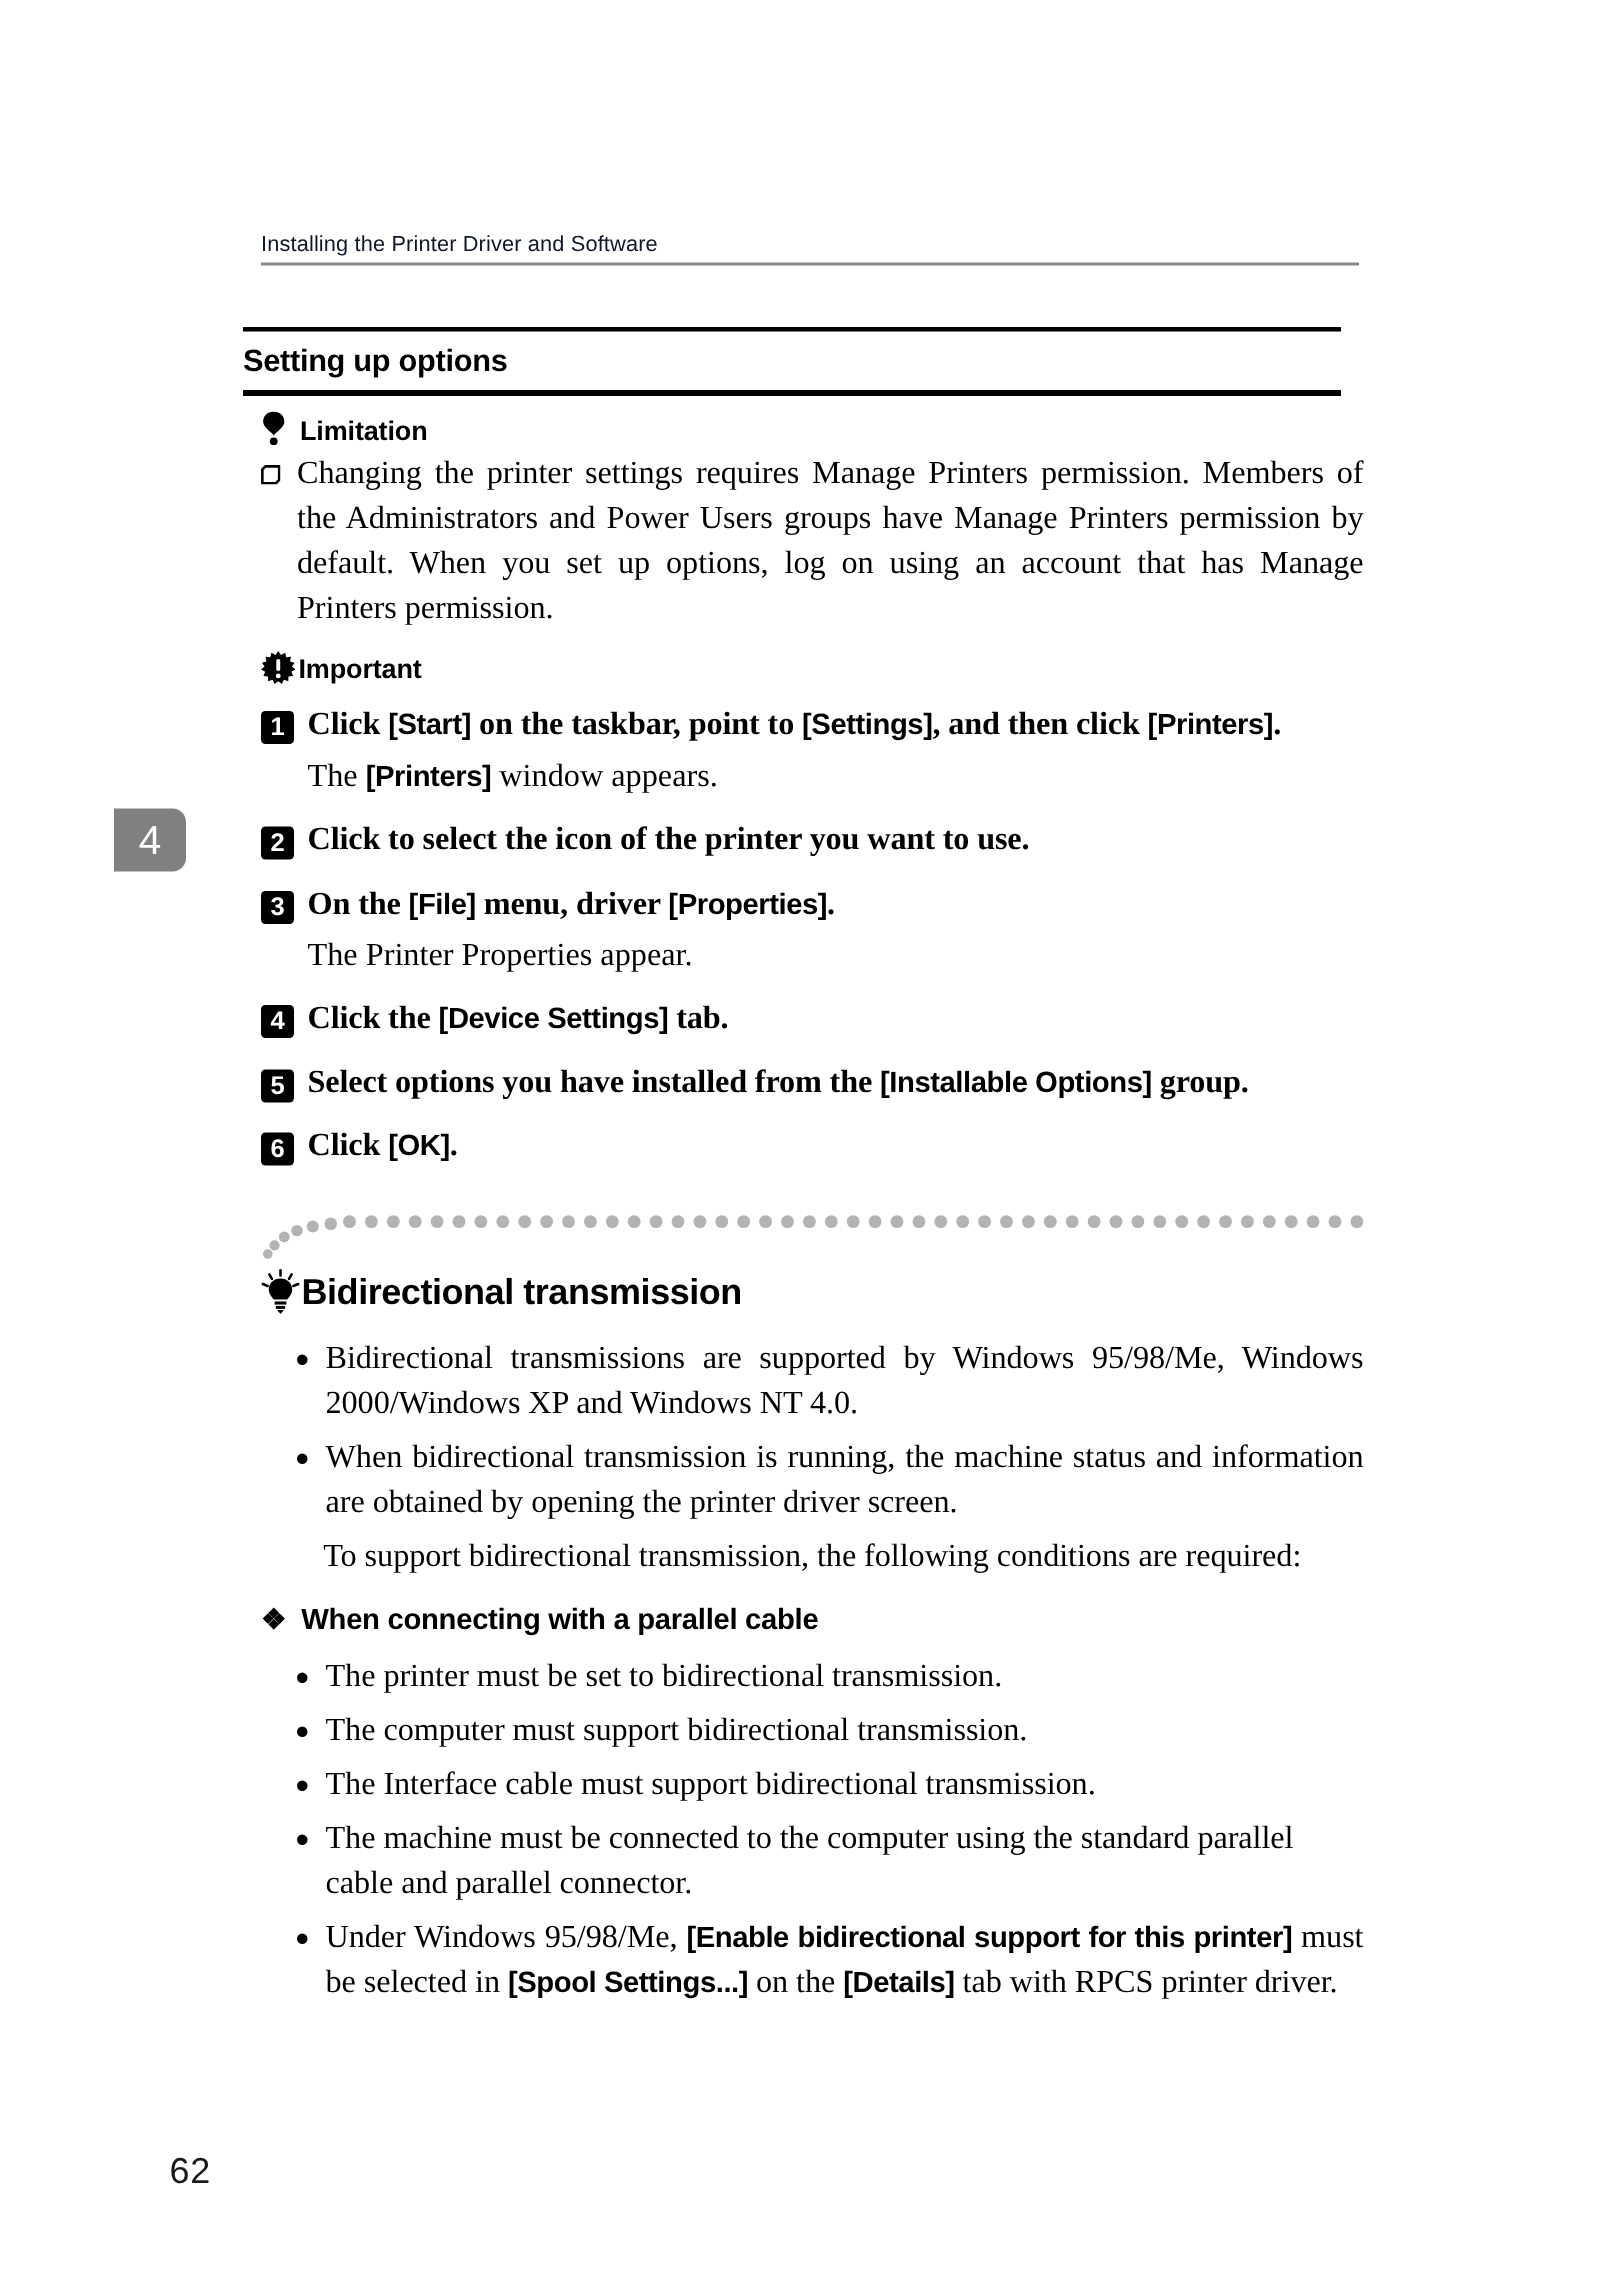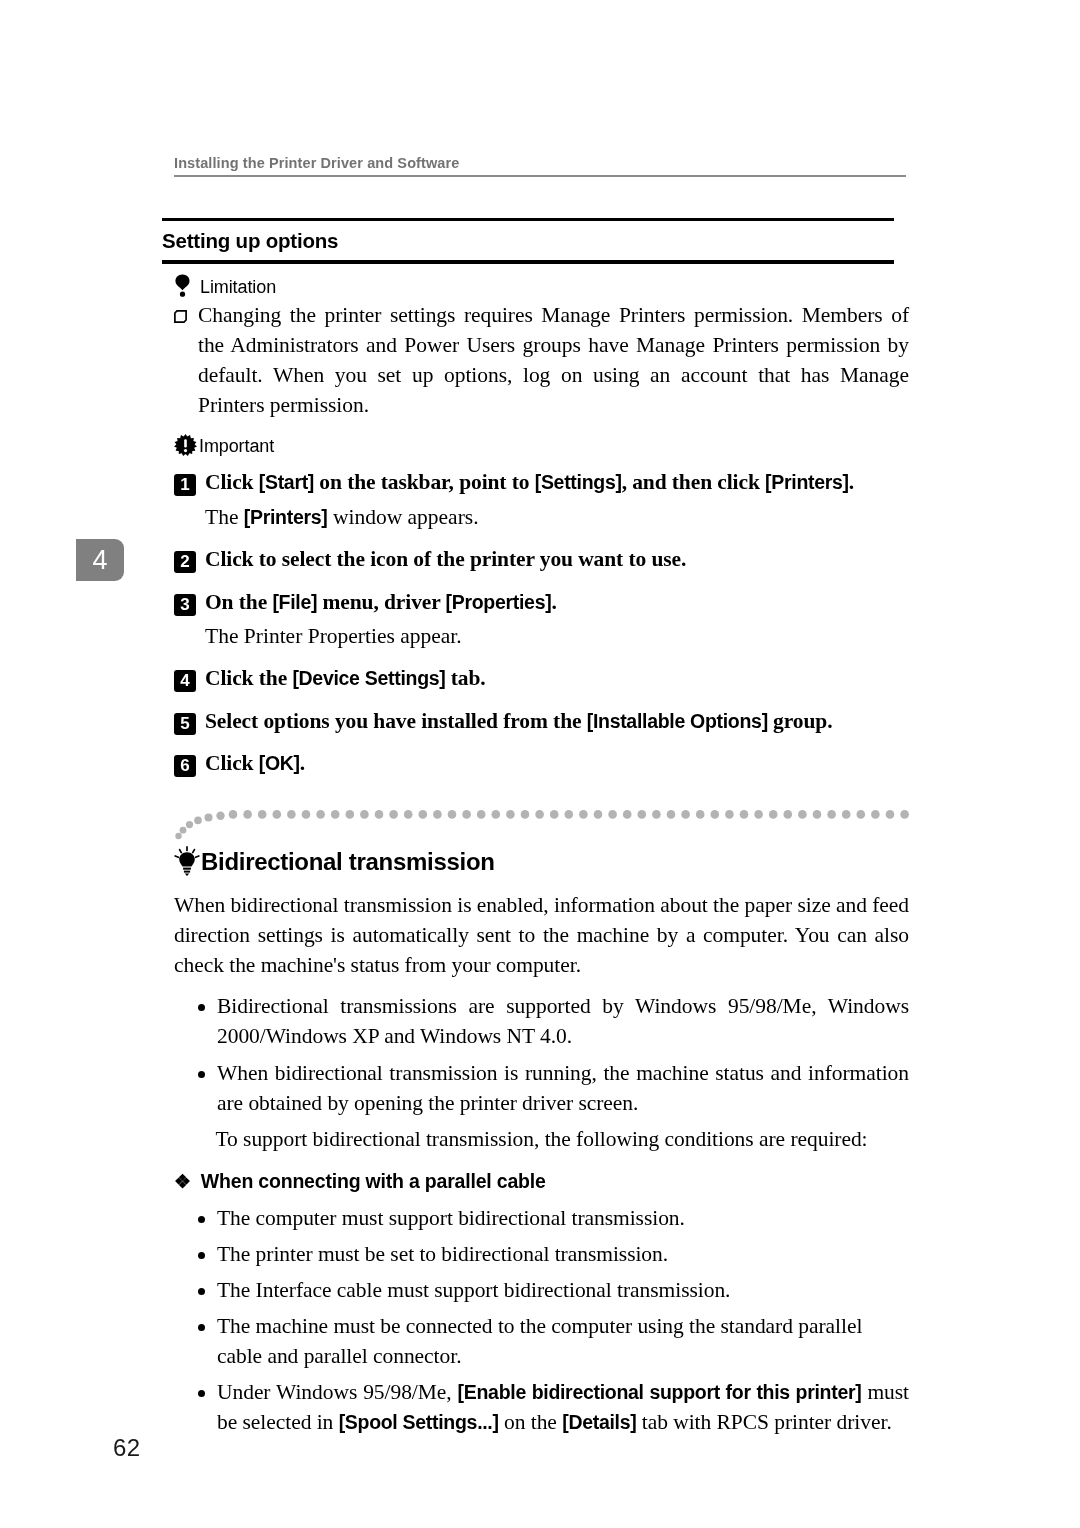--- a/index.html
+++ b/index.html
@@ -25,24 +25,23 @@
   .running-header {
     position: absolute;
     left: 174px;
     top: 155px;
     width: 732px;
   }
   .running-header .rh-text {
     font-family: "Liberation Sans", sans-serif;
     font-size: 14.5px;
     letter-spacing: 0.1px;
-    color: #737373;
+    color: #0f172a;
     display: block;
     line-height: 1.15;
-    font-weight: bold;
   }
   .rule-gray {
     margin-top: 3px;
     height: 2px;
     background: #8a8a8a;
     width: 732px;
   }
 
   
   .section-head {
@@ -107,21 +106,21 @@
     left: 174px;
     top: 272px;
     width: 735px;
   }
 
   
   .callout-head {
     display: flex;
     align-items: flex-end;
     font-family: "Liberation Sans", sans-serif;
-    font-weight: normal;
+    font-weight: bold;
     font-size: 18px;
     line-height: 1;
     margin-top: 2px;
     margin-bottom: 4px;
   }
   .callout-head .cl-label { letter-spacing: -0.1px; }
 
   .ico {
     display: inline-block;
     flex: none;
@@ -454,21 +453,20 @@
           </g>
           <path d="M13 6.3 C8.3 6.3 5.2 9.6 5.2 13.6 C5.2 16.6 7.3 18.6 8.6 20.4 L17.4 20.4 C18.7 18.6 20.8 16.6 20.8 13.6 C20.8 9.6 17.7 6.3 13 6.3 Z" fill="#000"></path>
           <rect x="9.1" y="21.6" width="7.8" height="2.1" fill="#000"></rect>
           <rect x="9.9" y="24.6" width="6.2" height="2.0" fill="#000"></rect>
           <path d="M10.7 27.4 L15.3 27.4 L13 30 Z" fill="#000"></path>
         </svg>
       </span>
       <span>Bidirectional transmission</span>
     </div>
 
-    <div class="body-para">When bidirectional transmission is enabled, information about the paper size and feed direction settings is automatically sent to the machine by a computer. You can also check the machine's status from your computer.</div>
 
     <div id="tip-bullets-container">
         <div class="bullet-item">
           <span class="dot"></span>
           <span class="btxt">Bidirectional transmissions are supported by Windows 95/98/Me, Windows 2000/Windows XP and Windows NT 4.0.</span>
         </div>
         <div class="bullet-item">
           <span class="dot"></span>
           <span class="btxt">When bidirectional transmission is running, the machine status and information are obtained by opening the printer driver screen.</span>
         </div>
@@ -477,25 +475,25 @@
     <div class="body-para plain" style="margin-top:4px;">To support bidirectional transmission, the following conditions are required:</div>
 
     <div class="diamond-head">
       <span class="dia">❖</span>
       <span>When connecting with a parallel cable</span>
     </div>
 
     <div id="sub-bullets-container">
         <div class="bullet-item">
           <span class="dot"></span>
+          <span class="btxt plain"><span>The printer must be set to bidirectional transmission.</span></span>
+        </div>
+        <div class="bullet-item">
+          <span class="dot"></span>
           <span class="btxt plain"><span>The computer must support bidirectional transmission.</span></span>
-        </div>
-        <div class="bullet-item">
-          <span class="dot"></span>
-          <span class="btxt plain"><span>The printer must be set to bidirectional transmission.</span></span>
         </div>
         <div class="bullet-item">
           <span class="dot"></span>
           <span class="btxt plain"><span>The Interface cable must support bidirectional transmission.</span></span>
         </div>
         <div class="bullet-item">
           <span class="dot"></span>
           <span class="btxt plain"><span>The machine must be connected to the computer using the standard parallel cable and parallel connector.</span></span>
         </div>
         <div class="bullet-item">

